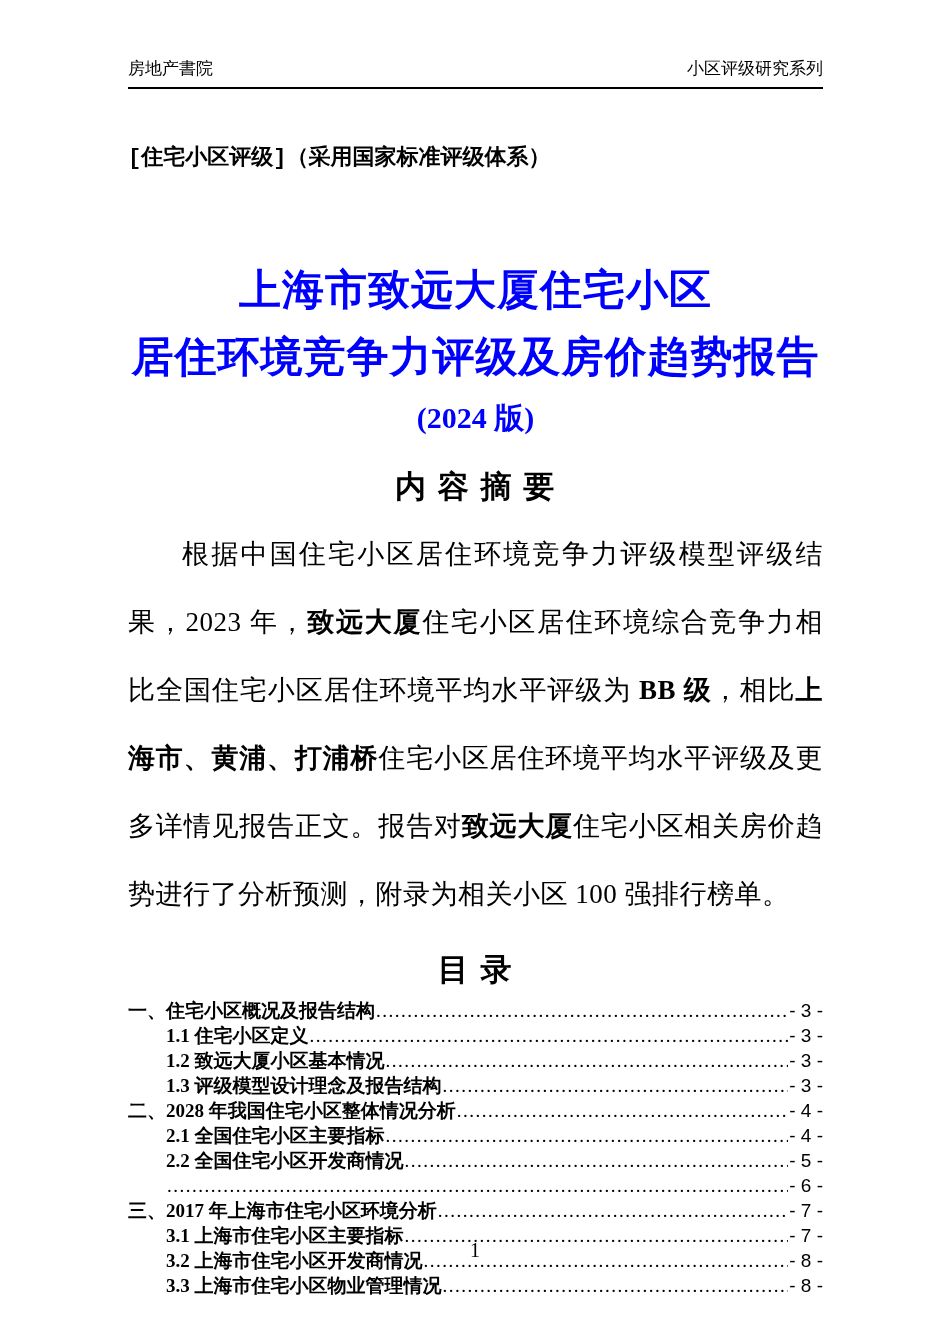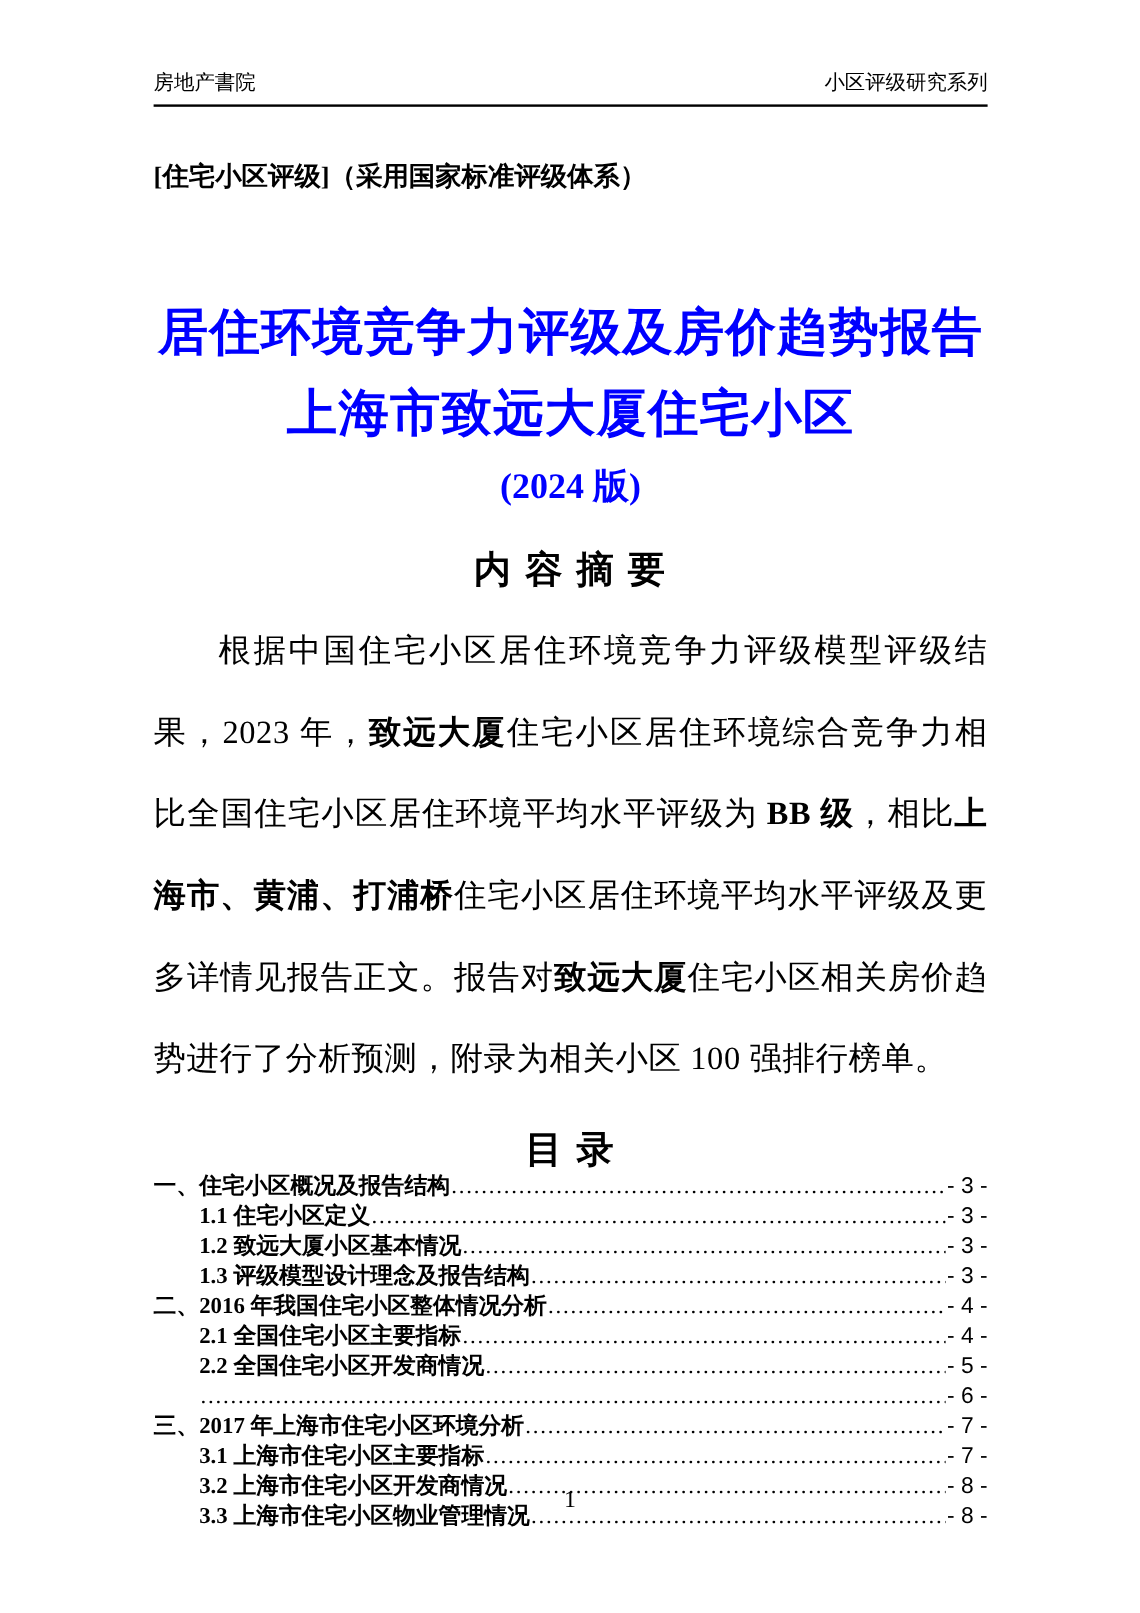--- a/index.html
+++ b/index.html
@@ -27,22 +27,22 @@
     font-size: 17px;
     line-height: 22px;
   }
   .header-rule {
     height: 0;
     border-top: 2.5px solid #000000;
     margin-top: 7px;
   }
   
   .series-line {
-    margin-top: 44px;
-    font-family: Liberation Serif, serif;
+    margin-top: 56px;
+    font-family: Liberation Mono, monospace;
     font-weight: 600;
     font-size: 22px;
     line-height: 28px;
   }
   
   .title-block {
     margin-top: 84px;
     text-align: center;
     color: #0000FF;
     font-weight: bold;
@@ -72,20 +72,21 @@
     line-height: 68px;
     text-align: justify;
     text-align-last: left;
     text-indent: 2em;
     letter-spacing: 0.5px;
   }
   .summary-paragraph .b { font-weight: bold; }
   
   .toc-heading { margin-top: 24px; }
   .toc {
+    margin-top: 10px;
     font-size: 19px;
     font-weight: 600;
   }
   .toc-row {
     display: flex;
     align-items: baseline;
     line-height: 25px;
   }
   .toc-row.lvl2 { padding-left: 38px; }
   .toc-label { white-space: nowrap; }
@@ -124,22 +125,22 @@
 
   <div class="running-header">
     <span>房地产書院</span>
     <span>小区评级研究系列</span>
   </div>
   <div class="header-rule"></div>
 
   <div class="series-line">[住宅小区评级]（采用国家标准评级体系）</div>
 
   <div class="title-block">
+    <div class="title-line">上海市致远大厦住宅小区</div>
     <div class="title-line">居住环境竞争力评级及房价趋势报告</div>
-    <div class="title-line">上海市致远大厦住宅小区</div>
     <div class="edition-line">(2024 版)</div>
   </div>
 
   <h2 class="section-heading">内 容 摘 要</h2>
 
   <p class="summary-paragraph"><span>根据中国住宅小区居住环境竞争力评级模型评级结果，2023 年，</span><span class="b">致远大厦</span><span>住宅小区居住环境综合竞争力相比全国住宅小区居住环境平均水平评级为 </span><span class="b">BB 级</span><span>，相比</span><span class="b">上海市、黄浦、打浦桥</span><span>住宅小区居住环境平均水平评级及更多详情见报告正文。报告对</span><span class="b">致远大厦</span><span>住宅小区相关房价趋势进行了分析预测，附录为相关小区 100 强排行榜单。</span></p>
 
   <h2 class="section-heading toc-heading">目 录</h2>
 
   <div class="toc" id="toc-list">
@@ -157,21 +158,21 @@
         <span class="toc-label">1.2 致远大厦小区基本情况</span>
         <span class="toc-leader"></span>
         <span class="toc-page">- 3 -</span>
       </div>
       <div class="toc-row lvl2">
         <span class="toc-label">1.3 评级模型设计理念及报告结构</span>
         <span class="toc-leader"></span>
         <span class="toc-page">- 3 -</span>
       </div>
       <div class="toc-row lvl1">
-        <span class="toc-label">二、2016 年我国住宅小区整体情况分析</span>
+        <span class="toc-label">二、2028 年我国住宅小区整体情况分析</span>
         <span class="toc-leader"></span>
         <span class="toc-page">- 4 -</span>
       </div>
       <div class="toc-row lvl2">
         <span class="toc-label">2.1 全国住宅小区主要指标</span>
         <span class="toc-leader"></span>
         <span class="toc-page">- 4 -</span>
       </div>
       <div class="toc-row lvl2">
         <span class="toc-label">2.2 全国住宅小区开发商情况</span>

